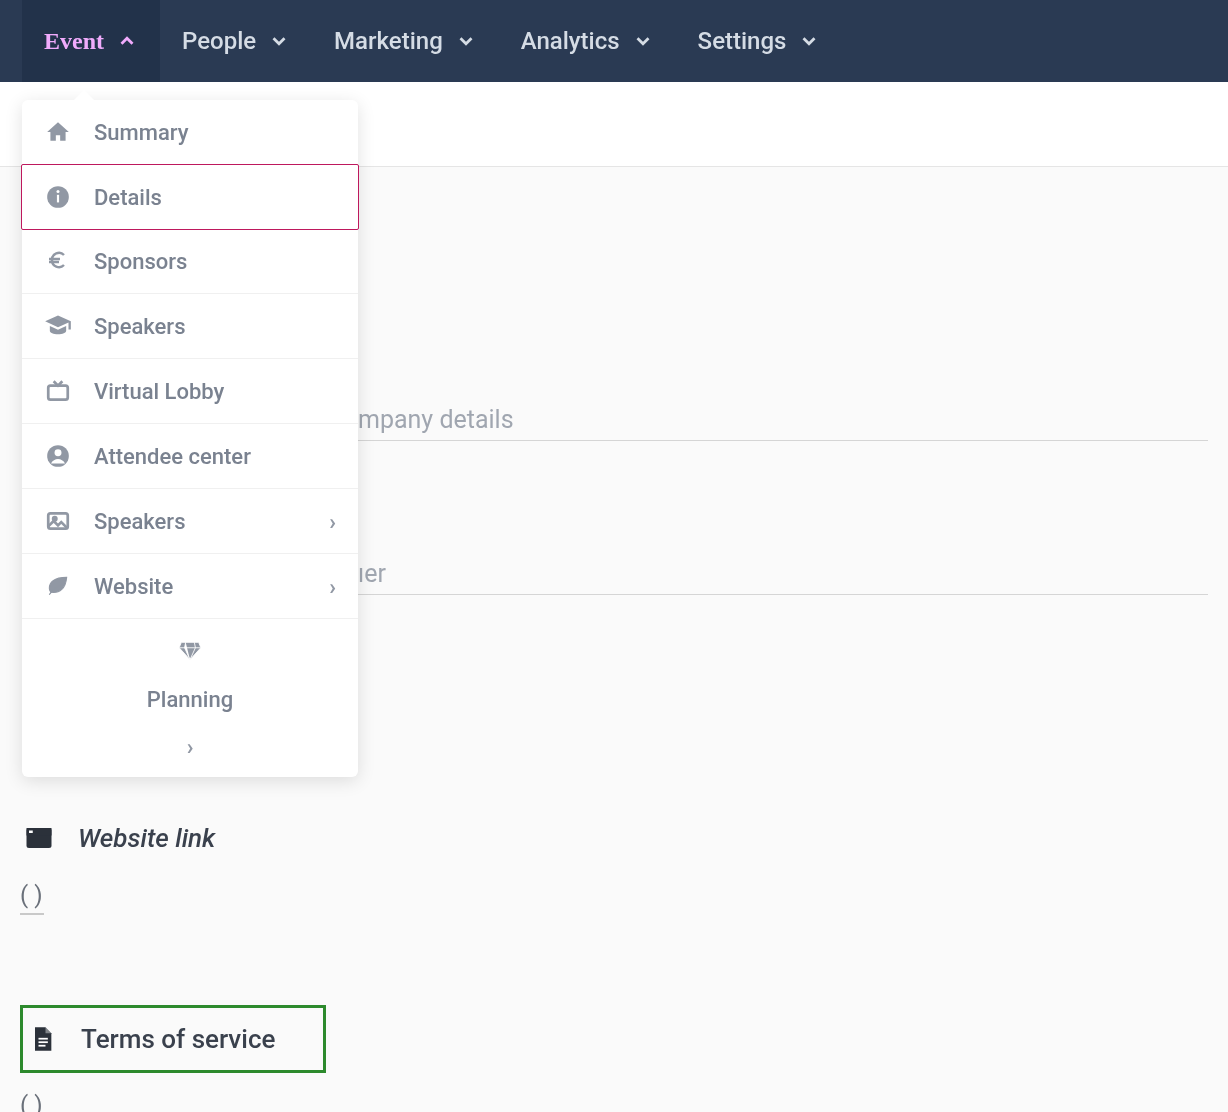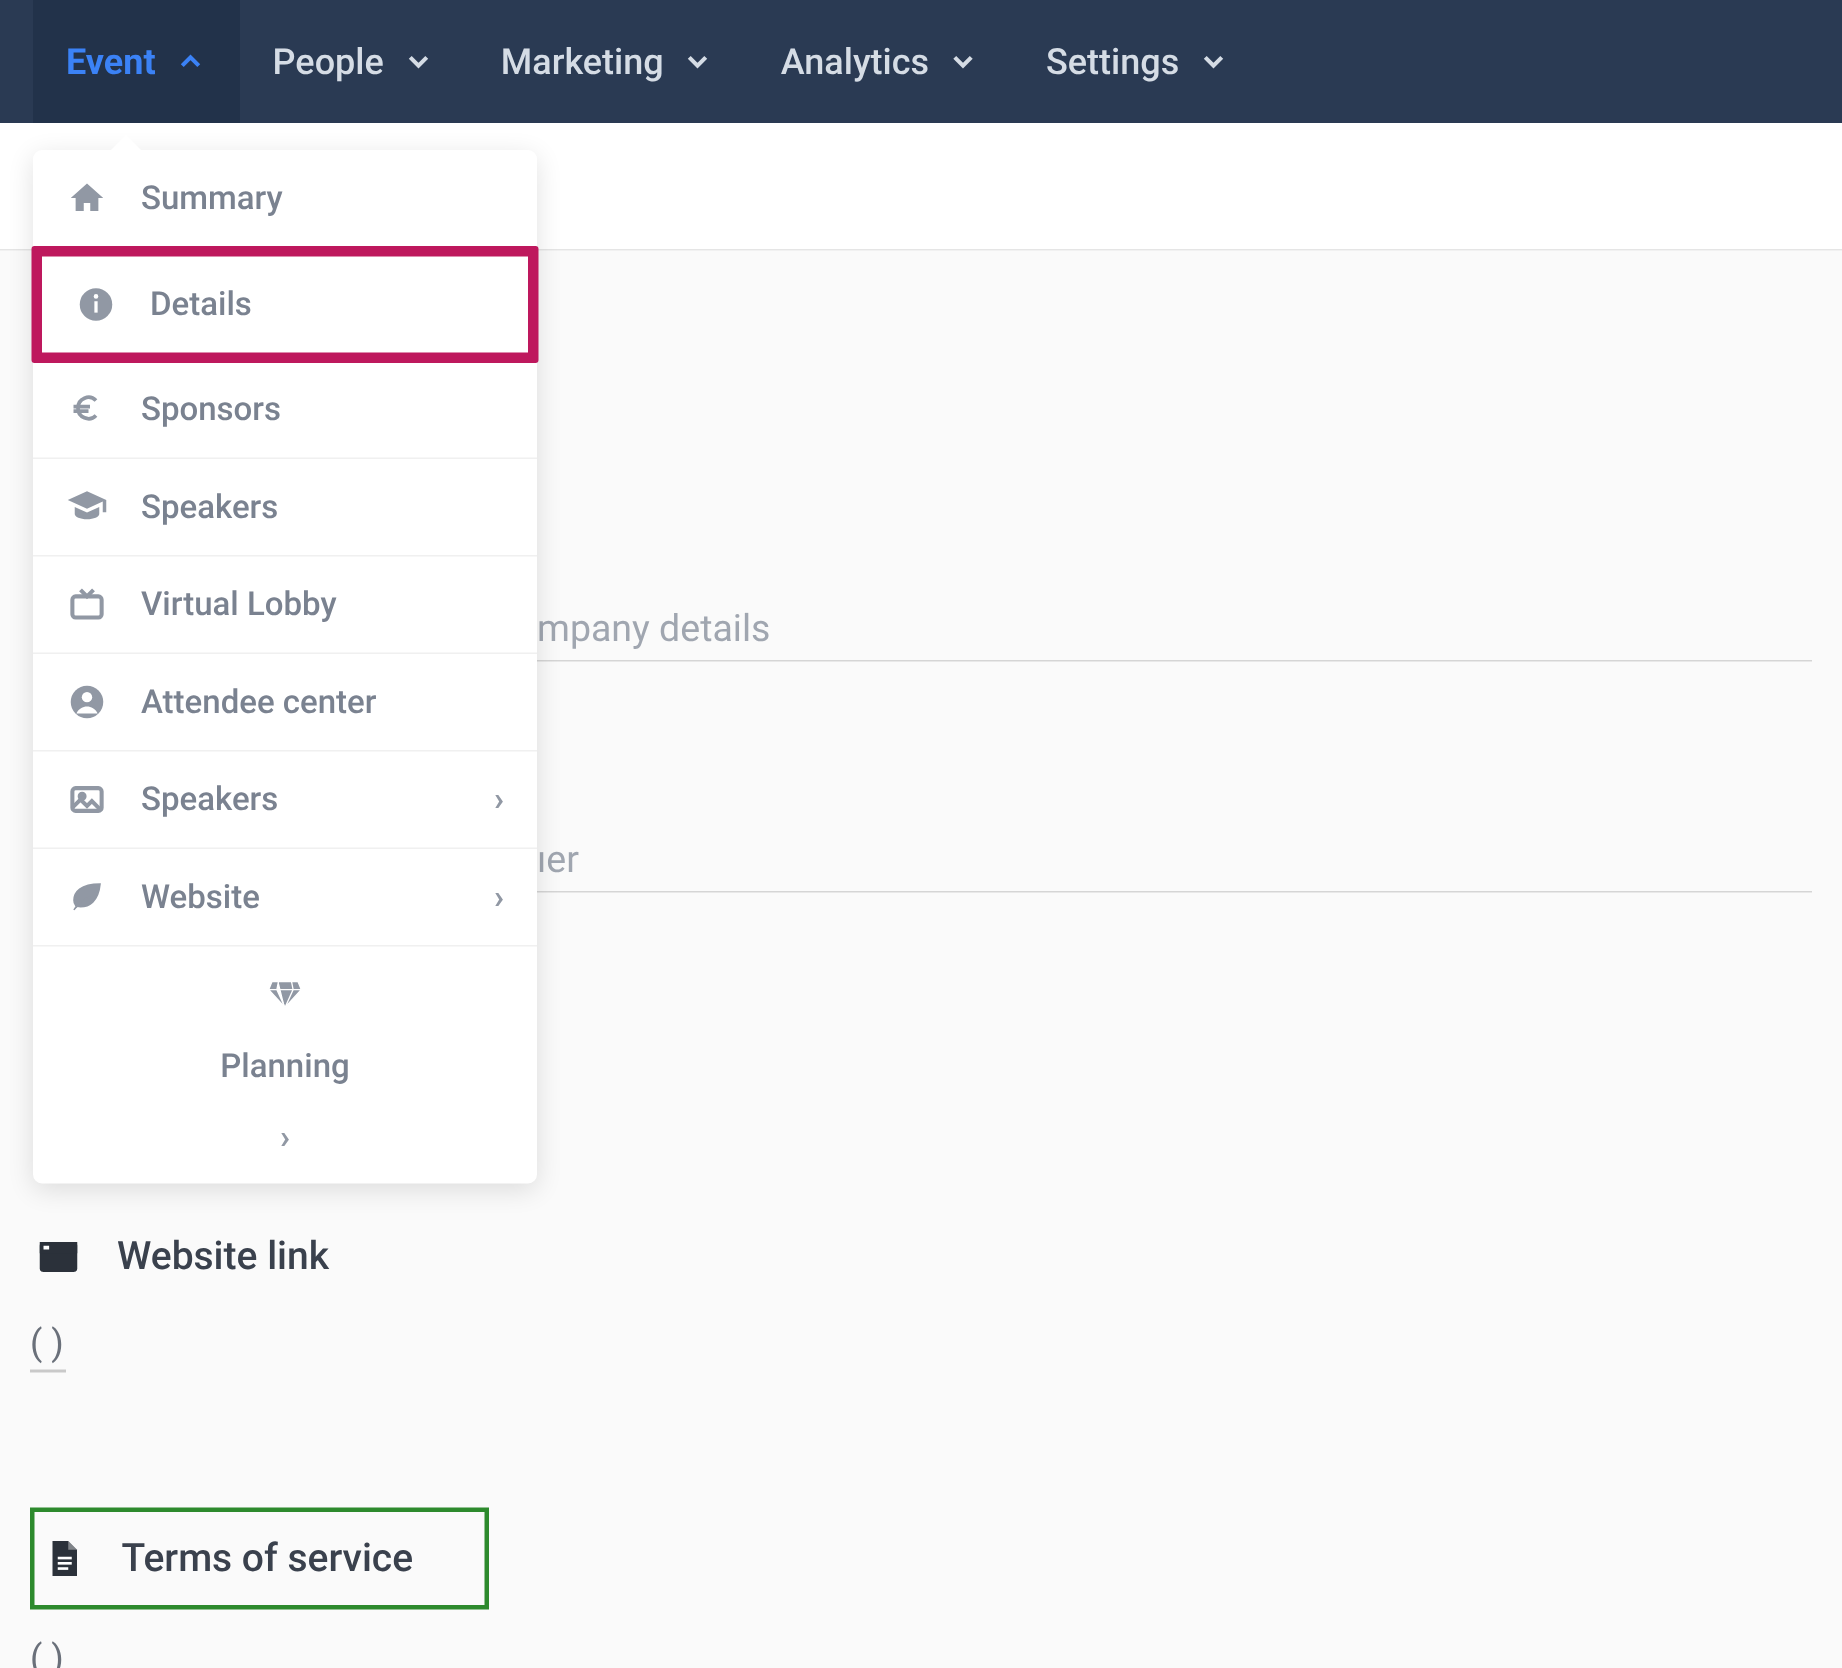--- a/index.html
+++ b/index.html
@@ -29,22 +29,23 @@
       padding: 0 22px;
       height: 82px;
       color: #d5dce5;
       font-size: 24px;
       font-weight: 500;
       cursor: pointer;
       gap: 12px;
     }
     .topnav-item.active {
       background: #22324a;
-      color: #3b82f6;
+      color: #f0abfc;
       font-weight: 700;
+      font-family: Liberation Serif, serif;
     }
     .topnav-item svg {
       width: 22px;
       height: 22px;
     }
     .content-area {
       position: relative;
       padding: 20px;
     }
     .page-header-strip {
@@ -83,21 +84,21 @@
       font-size: 22px;
       font-weight: 500;
       cursor: pointer;
       gap: 22px;
     }
     .dropdown-item:last-child {
       border-bottom: none;
       flex-direction: column;
     }
     .dropdown-item.highlighted {
-      border: 7px solid #be185d;
+      border: 1px solid #be185d;
       border-radius: 2px;
       margin: -1px;
       position: relative;
       z-index: 2;
     }
     .dropdown-item .icon-wrap {
       width: 28px;
       height: 28px;
       display: flex;
       align-items: center;
@@ -139,20 +140,21 @@
     .section-title .sicon {
       width: 30px;
       height: 30px;
       display: flex;
       align-items: center;
       justify-content: center;
       color: #2b313a;
     }
     .section-website {
       margin-top: 218px;
+      font-style: italic;
     }
     .section-terms {
       margin-top: 90px;
       border: 3px solid #2d8a2d;
       display: inline-flex;
       padding: 16px 14px 16px 4px;
       width: 306px;
     }
     .paren-value {
       color: #6a707a;

